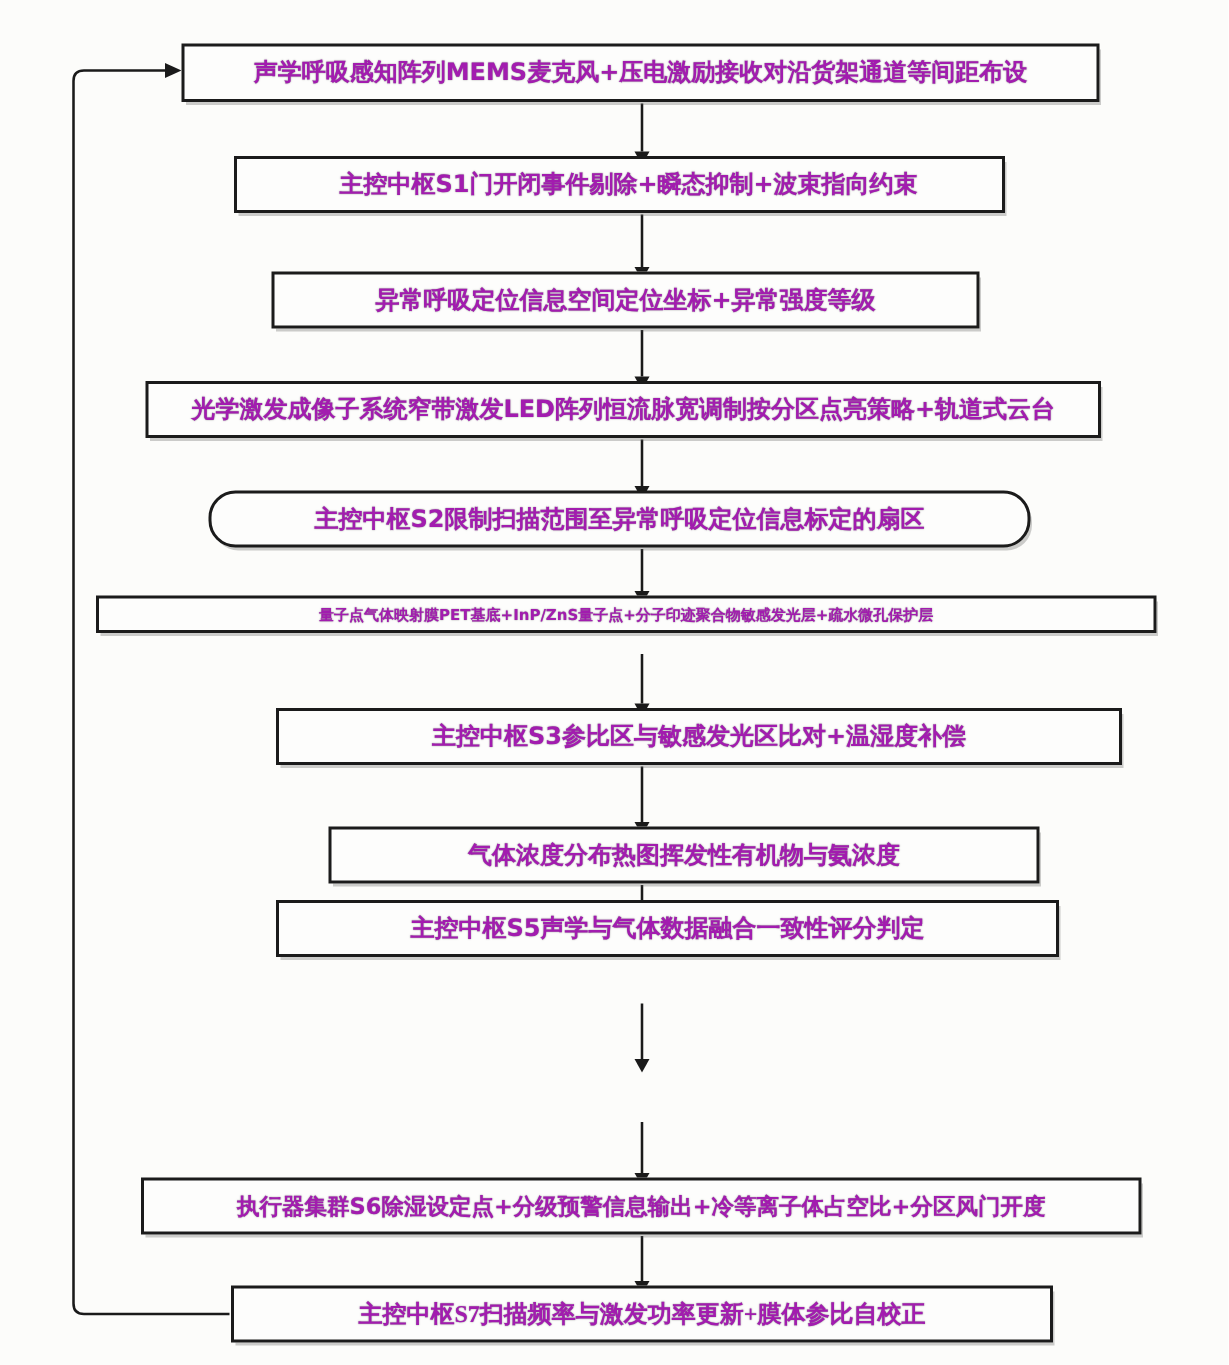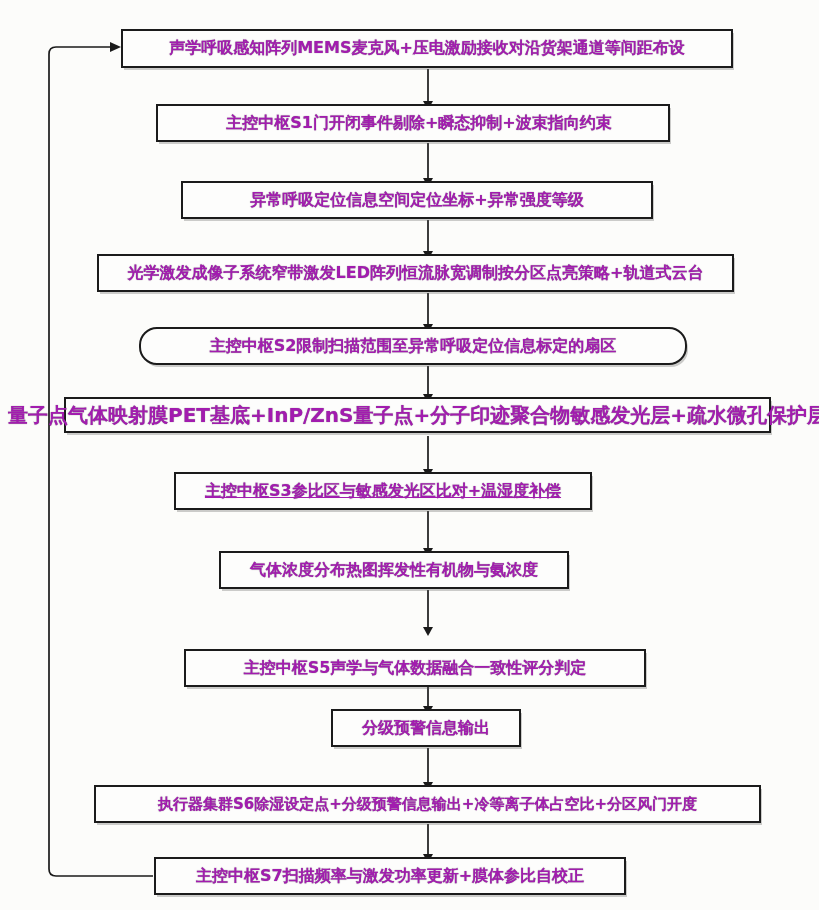--- a/index.html
+++ b/index.html
@@ -29,27 +29,27 @@
     white-space: nowrap;
     text-shadow: 0 0 1px rgba(20,20,20,0.55);
     box-shadow: 2px 3px 0 -1px rgba(90,90,90,0.30);
   }
   
   .n1  { left:121px; top:29px;  width:612px; height:39px; }
   .n2  { left:156px; top:104px; width:514px; height:38px;padding-left:12px; }
   .n3  { left:181px; top:181px; width:472px; height:38px; }
   .n4  { left:97px;  top:254px; width:637px; height:38px; }
   .n5  { left:139px; top:327px; width:548px; height:38px;border-radius:18px; }
-  .n6  { left:64px;  top:397px; width:707px; height:36px; font-size:20px; }
-  .n7  { left:174px; top:472px; width:418px; height:38px;text-decoration:underline; }
-  .n8  { left:219px; top:551px; width:350px; height:38px;font-family:Liberation Serif, serif; }
-  .n9  { left:184px; top:649px; width:462px; height:38px; }
+  .n6  { left:64px;  top:397px; width:707px; height:25px; font-size:10px; }
+  .n7  { left:184px; top:472px; width:564px; height:38px; }
+  .n8  { left:219px; top:551px; width:474px; height:38px;font-family:Liberation Serif, serif; }
+  .n9  { left:184px; top:600px; width:522px; height:38px; }
   .n10 { left:331px; top:709px; width:190px; height:38px; }
   .n11 { left:94px;  top:785px; width:667px; height:38px; font-size:15px; }
-  .n12 { left:154px; top:857px; width:472px; height:38px; }
+  .n12 { left:154px; top:857px; width:548px; height:38px;font-family:Liberation Serif, serif; }
   #connector-layer {
     position: absolute;
     left: 0; top: 0;
     width: 819px; height: 910px;
     pointer-events: none;
   }
 </style>
 </head>
 <body>
 
@@ -111,23 +111,20 @@
   </div>
   <div class="node n7">
     <span>主控中枢S3参比区与敏感发光区比对+温湿度补偿</span>
   </div>
   <div class="node n8">
     <span>气体浓度分布热图挥发性有机物与氨浓度</span>
   </div>
   <div class="node n9">
     <span>主控中枢S5声学与气体数据融合一致性评分判定</span>
   </div>
-  <div class="node n10">
-    <span>分级预警信息输出</span>
-  </div>
   <div class="node n11">
     <span>执行器集群S6除湿设定点+分级预警信息输出+冷等离子体占空比+分区风门开度</span>
   </div>
   <div class="node n12">
     <span>主控中枢S7扫描频率与激发功率更新+膜体参比自校正</span>
   </div>
 
 </div>
 
 </body></html>

